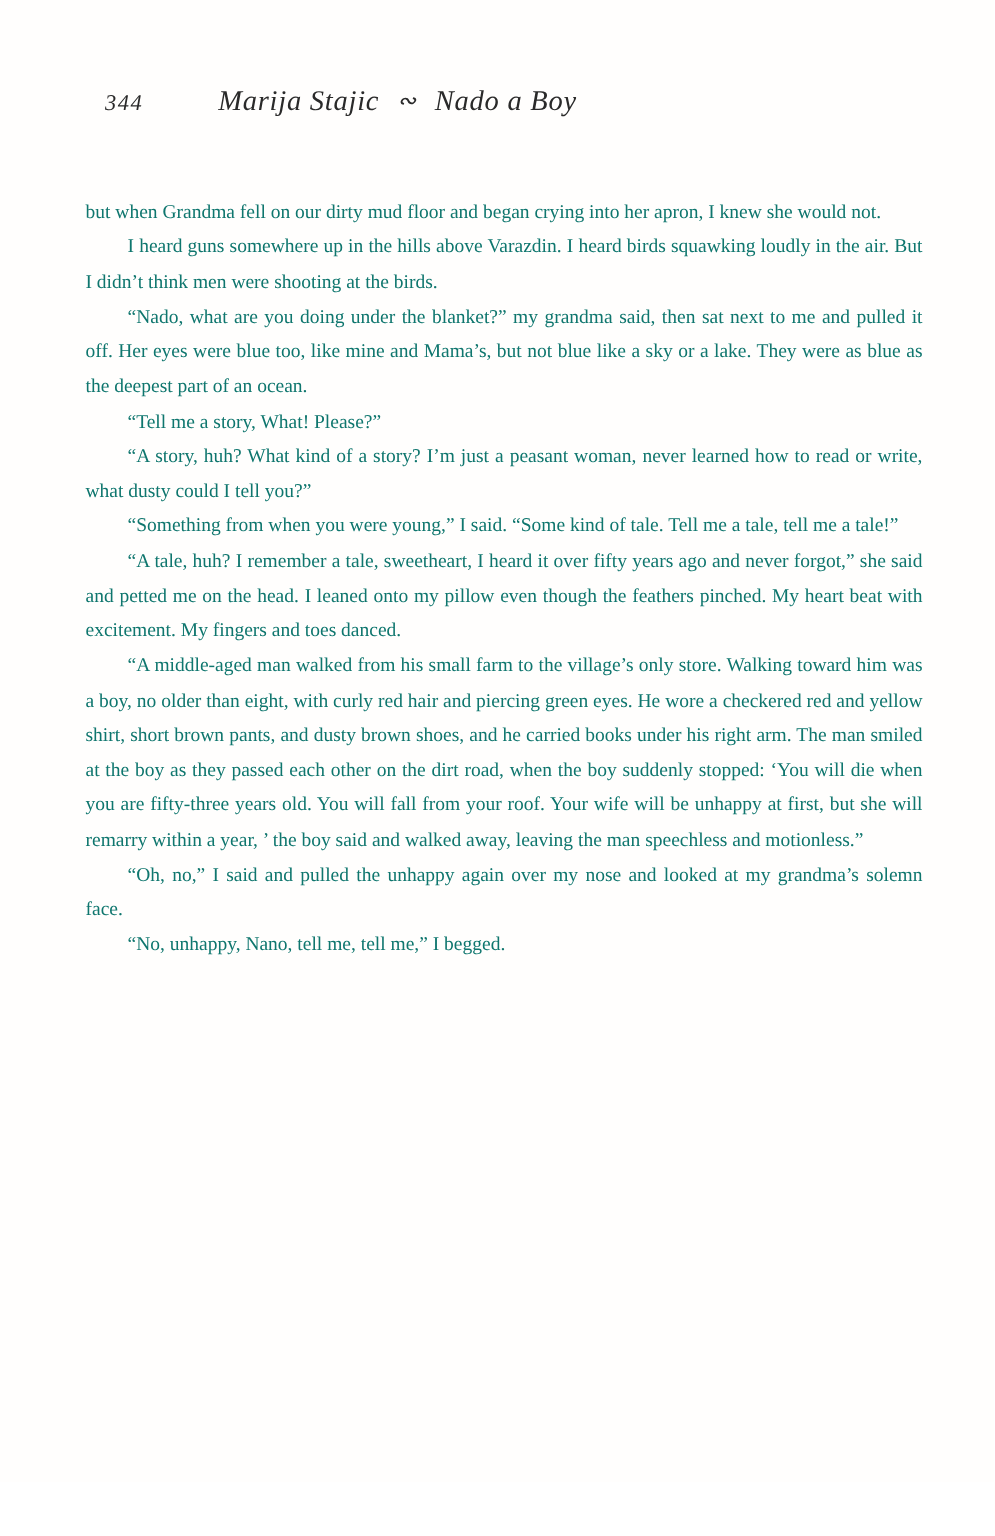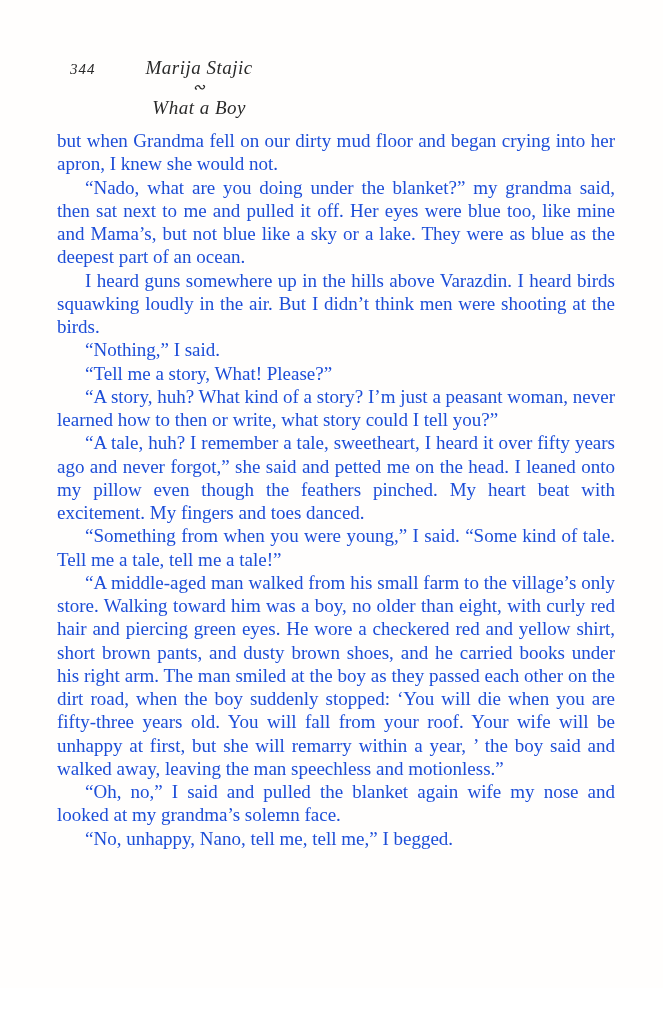--- a/index.html
+++ b/index.html
@@ -33,69 +33,67 @@
     color: #2a2a2a;
   }
   .running-title {
     margin-left: 50px;
     font-size: 19px;
     font-style: italic;
     letter-spacing: 0.5px;
     color: #2a2a2a;
     display: flex;
     align-items: center;
-    flex-direction: column;
   }
   .running-title .sep {
     margin: 0 12px;
     font-size: 15px;
     position: relative;
     top: -1px;
   }
   .body-text {
     position: absolute;
     top: 129px;
     left: 57px;
     width: 558px;
-    font-size: 19px;
+    font-size: 13px;
     line-height: 23.25px;
     text-align: justify;
     text-justify: inter-word;
-    color: #1d4ed8;
+    color: #0f766e;
   }
   .body-text p {
     margin: 0;
     padding: 0;
     text-indent: 28px;
   }
   .body-text p.continuation {
     text-indent: 0;
   }
 </style>
 </head>
 <body>
 
 <div class="page">
 
   <div class="running-header">
     <span class="page-number">344</span>
     <span class="running-title">
       <span>Marija Stajic</span>
       <span class="sep">∾</span>
-      <span>What a Boy</span>
+      <span>Nado a Boy</span>
     </span>
   </div>
 
   <div class="body-text">
     <p class="continuation">but when Grandma fell on our dirty mud floor and began crying into her apron, I knew she would not.</p>
+    <p>I heard guns somewhere up in the hills above Varazdin. I heard birds squawking loudly in the air. But I didn’t think men were shooting at the birds.</p>
     <p>“Nado, what are you doing under the blanket?” my grandma said, then sat next to me and pulled it off. Her eyes were blue too, like mine and Mama’s, but not blue like a sky or a lake. They were as blue as the deepest part of an ocean.</p>
-    <p>I heard guns somewhere up in the hills above Varazdin. I heard birds squawking loudly in the air. But I didn’t think men were shooting at the birds.</p>
-    <p>“Nothing,” I said.</p>
     <p>“Tell me a story, What! Please?”</p>
-    <p>“A story, huh? What kind of a story? I’m just a peasant woman, never learned how to then or write, what story could I tell you?”</p>
+    <p>“A story, huh? What kind of a story? I’m just a peasant woman, never learned how to read or write, what dusty could I tell you?”</p>
+    <p>“Something from when you were young,” I said. “Some kind of tale. Tell me a tale, tell me a tale!”</p>
     <p>“A tale, huh? I remember a tale, sweetheart, I heard it over fifty years ago and never forgot,” she said and petted me on the head. I leaned onto my pillow even though the feathers pinched. My heart beat with excitement. My fingers and toes danced.</p>
-    <p>“Something from when you were young,” I said. “Some kind of tale. Tell me a tale, tell me a tale!”</p>
     <p>“A middle-aged man walked from his small farm to the village’s only store. Walking toward him was a boy, no older than eight, with curly red hair and piercing green eyes. He wore a checkered red and yellow shirt, short brown pants, and dusty brown shoes, and he carried books under his right arm. The man smiled at the boy as they passed each other on the dirt road, when the boy suddenly stopped: ‘You will die when you are fifty-three years old. You will fall from your roof. Your wife will be unhappy at first, but she will remarry within a year, ’ the boy said and walked away, leaving the man speechless and motionless.”</p>
-    <p>“Oh, no,” I said and pulled the blanket again wife my nose and looked at my grandma’s solemn face.</p>
+    <p>“Oh, no,” I said and pulled the unhappy again over my nose and looked at my grandma’s solemn face.</p>
     <p>“No, unhappy, Nano, tell me, tell me,” I begged.</p>
   </div>
 
 </div>
 
 </body></html>

